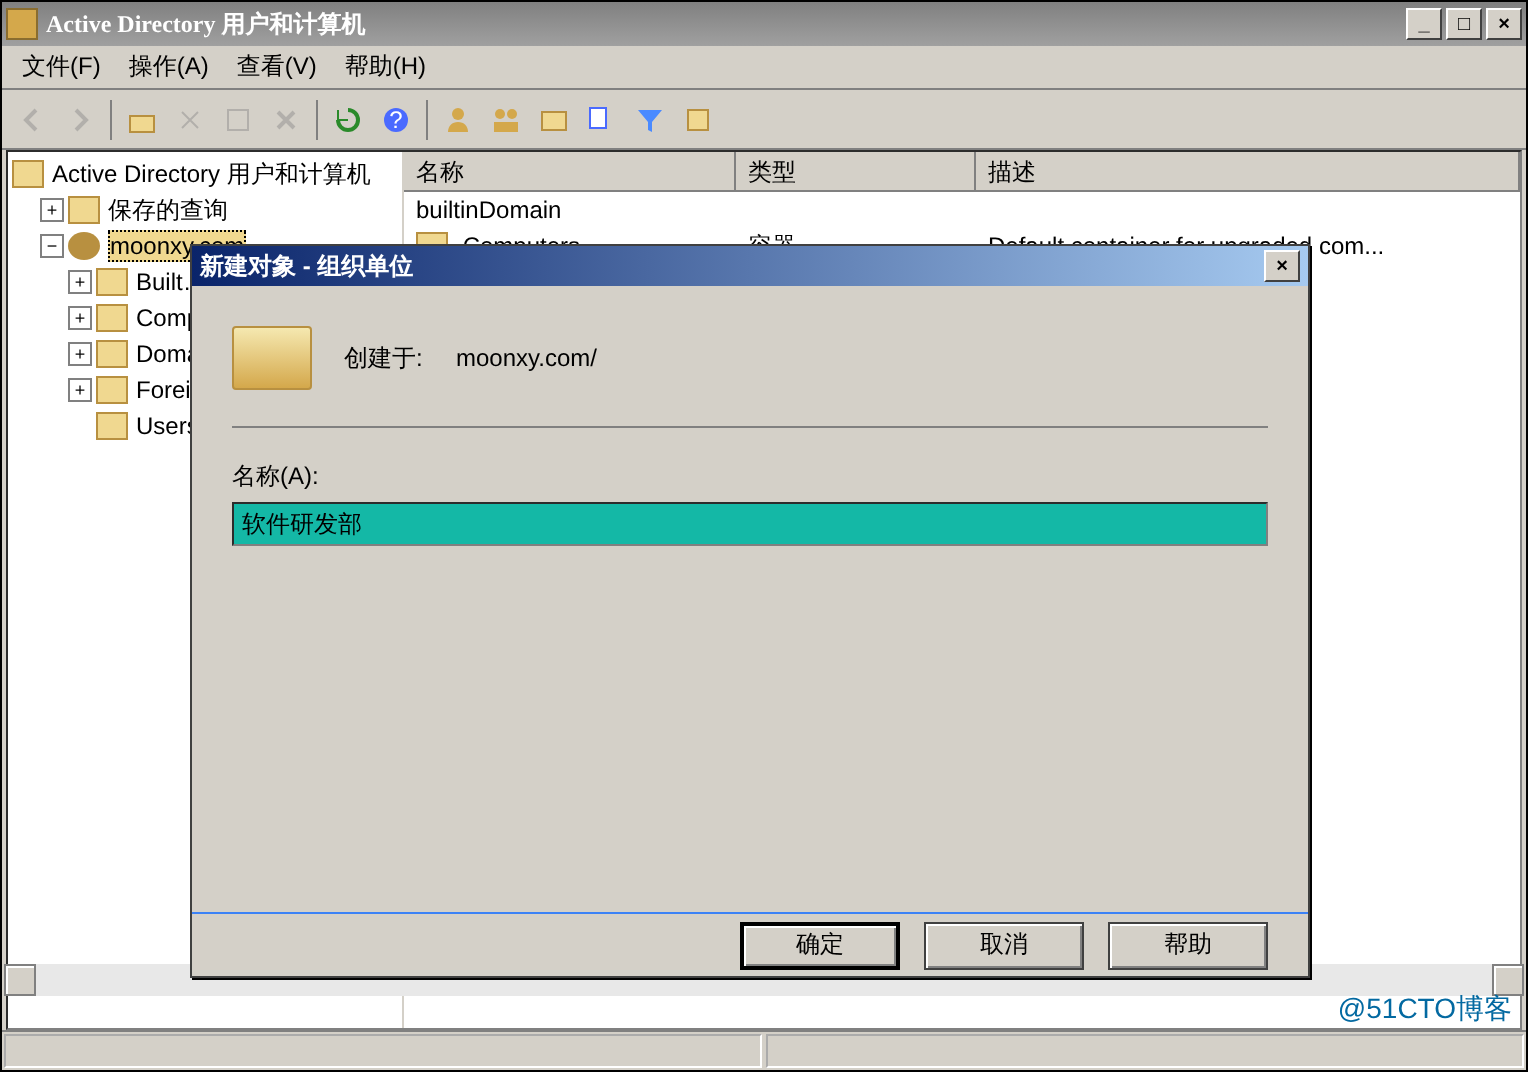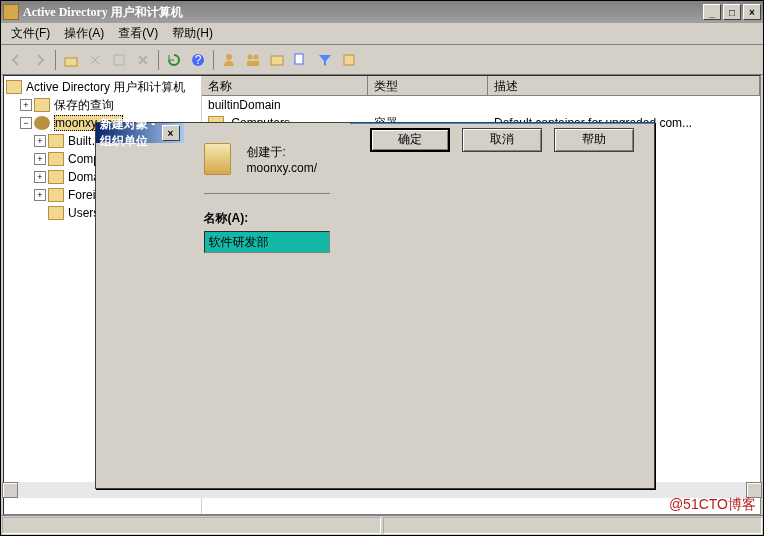--- a/index.html
+++ b/index.html
@@ -26,34 +26,34 @@
 .globe-icon { width:16px; height:14px; background:#b89040; border-radius:50%; margin-right:4px;}
 .tree-selected { background:#f0d890; border:1px dotted #000;}
 .list { flex:1; overflow:auto; background:#fff; }
 .list-header { display:flex; background:#d4d0c8; height:20px; border-bottom:1px solid #808080;}
 .list-header .col { border-right:1px solid #808080; padding:2px 6px; }
 .list-row { display:flex; height:18px; align-items:center; white-space:nowrap;}
 .list-row .cell { padding:0 6px; overflow:hidden; text-overflow:ellipsis;}
 .col1 { width:166px; } .col2 { width:120px; } .col3 { flex:1; }
 .statusbar { height:20px; background:#d4d0c8; border-top:1px solid #808080; display:flex;}
 .status-cell { border:1px inset #fff; flex:1; margin:1px;}
-.dialog { position:absolute; left:95px; top:122px; width:560px; height:367px; background:#d4d0c8; border:1px solid #404040; box-shadow:1px 1px 0 #000; display:flex; flex-direction:row;}
+.dialog { position:absolute; left:95px; top:122px; width:560px; height:367px; background:#d4d0c8; border:1px solid #404040; box-shadow:1px 1px 0 #000; display:flex; flex-direction:column;}
 .dlg-title { background:linear-gradient(90deg,#0a246a,#a6caf0); height:20px; display:flex; align-items:center; padding:0 4px; color:#fff; font-weight:bold;}
 .dlg-title .t { flex:1; }
 .dlg-body { flex:1; padding:12px 20px; display:flex; flex-direction:column;}
 .dlg-top { display:flex; align-items:center; gap:16px; padding:8px 0 18px; border-bottom:1px solid #808080;}
 .ou-icon { width:40px; height:32px; background:linear-gradient(#f5e8b0,#d4a84b); border:1px solid #b89040; border-radius:2px;}
-.dlg-label { margin-top:16px; margin-bottom:4px;font-weight:bold;}
+.dlg-label { margin-top:16px; margin-bottom:4px;}
 .dlg-input { width:100%; height:22px; border:1px inset #808080; background:#14b8a6; padding:2px 4px; font-family:"SimSun";}
 .dlg-check { margin-top:14px; display:flex; align-items:center; gap:6px;}
 .dlg-check input { width:13px; height:13px;}
 .dlg-buttons { height:32px; border-top:1px solid #3b82f6; display:flex; justify-content:flex-end; align-items:center; gap:12px; padding:0 20px;}
 .dlg-btn { width:80px; height:24px; background:#d4d0c8; border:1px solid #404040; box-shadow:inset 1px 1px 0 #fff, inset -1px -1px 0 #808080; cursor:default;}
 .dlg-btn.default { border:2px solid #000;}
-.watermark { position:absolute; right:8px; bottom:22px; color:#b91c1c; font-size:14px;}
+.watermark { position:absolute; right:8px; bottom:22px; color:#0369a1; font-size:14px;}
 .sb-bottom { position:absolute; left:2px; right:2px; bottom:38px; height:16px; background:#d4d0c8; display:flex;}
 .sb-arrow { width:16px; height:16px; background:#d4d0c8; border:1px solid #808080; box-shadow:inset 1px 1px 0 #fff;}
 .sb-track { flex:1; background:#e8e8e8;}
 </style>
 </head>
 <body>
 
 <div class="window">
   <div class="titlebar">
     <div class="icon"></div>

